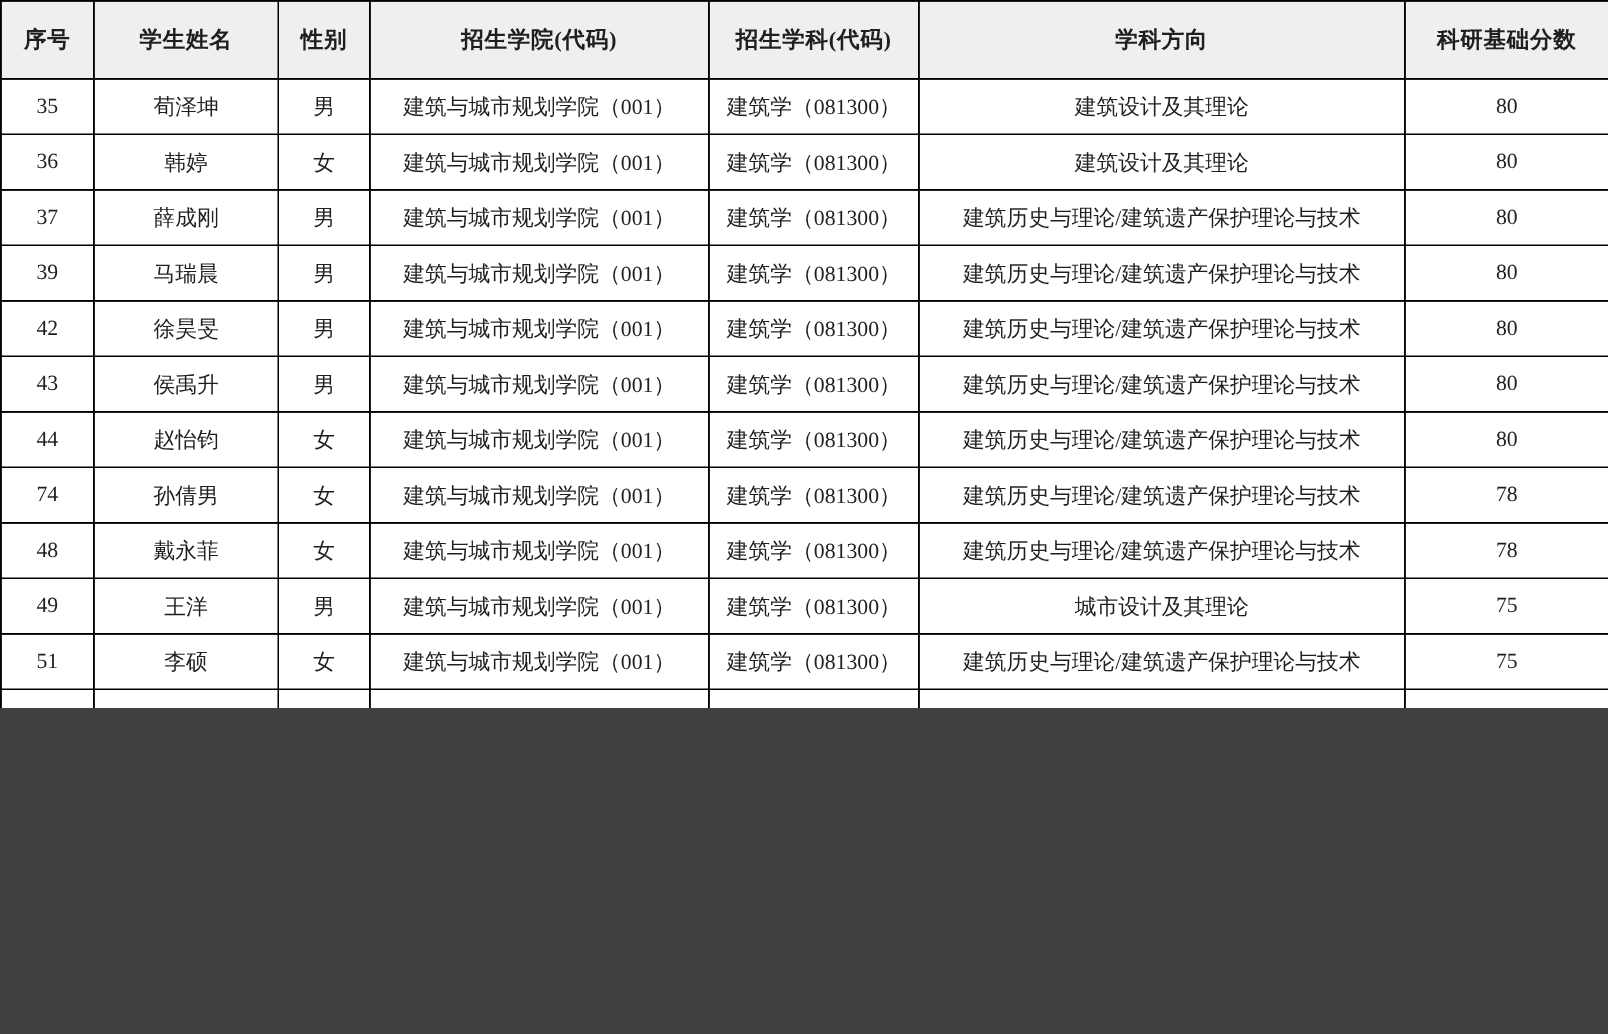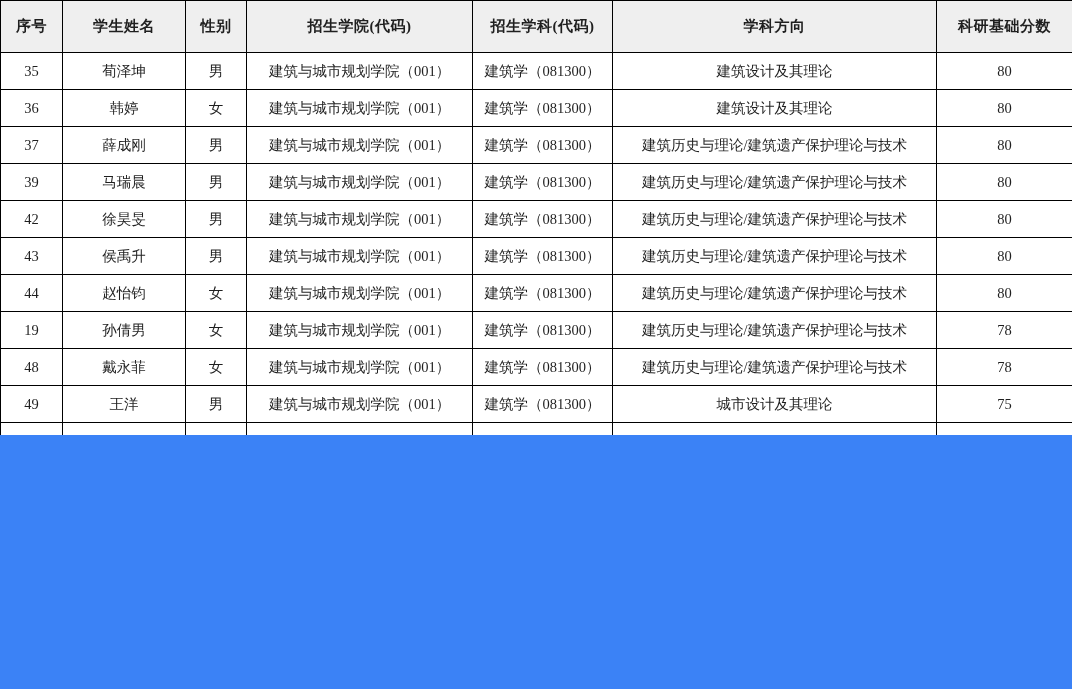--- a/index.html
+++ b/index.html
@@ -8,21 +8,21 @@
     background: #ffffff;
   }
   body {
     font-family: "Liberation Serif", "DejaVu Serif", serif;
     color: #1f1f1f;
   }
   .page {
     width: 1072px;
     height: 689px;
     overflow: hidden;
-    background: #3b82f6;
+    background: #404040;
     position: relative;
   }
   table.roster {
     width: 1072px;
     table-layout: fixed;
     border-collapse: collapse;
   }
   table.roster th,
   table.roster td {
     border: 1px solid #000000;
@@ -133,21 +133,21 @@
         <tr>
           <td>44</td>
           <td>赵怡钧</td>
           <td>女</td>
           <td>建筑与城市规划学院（001）</td>
           <td>建筑学（081300）</td>
           <td>建筑历史与理论/建筑遗产保护理论与技术</td>
           <td>80</td>
         </tr>
         <tr>
-          <td>19</td>
+          <td>74</td>
           <td>孙倩男</td>
           <td>女</td>
           <td>建筑与城市规划学院（001）</td>
           <td>建筑学（081300）</td>
           <td>建筑历史与理论/建筑遗产保护理论与技术</td>
           <td>78</td>
         </tr>
         <tr>
           <td>48</td>
           <td>戴永菲</td>
@@ -159,20 +159,29 @@
         </tr>
         <tr>
           <td>49</td>
           <td>王洋</td>
           <td>男</td>
           <td>建筑与城市规划学院（001）</td>
           <td>建筑学（081300）</td>
           <td>城市设计及其理论</td>
           <td>75</td>
         </tr>
+        <tr>
+          <td>51</td>
+          <td>李硕</td>
+          <td>女</td>
+          <td>建筑与城市规划学院（001）</td>
+          <td>建筑学（081300）</td>
+          <td>建筑历史与理论/建筑遗产保护理论与技术</td>
+          <td>75</td>
+        </tr>
         <tr class="partial">
           <td></td>
           <td></td>
           <td></td>
           <td></td>
           <td></td>
           <td></td>
           <td></td>
         </tr>
       </tbody>

